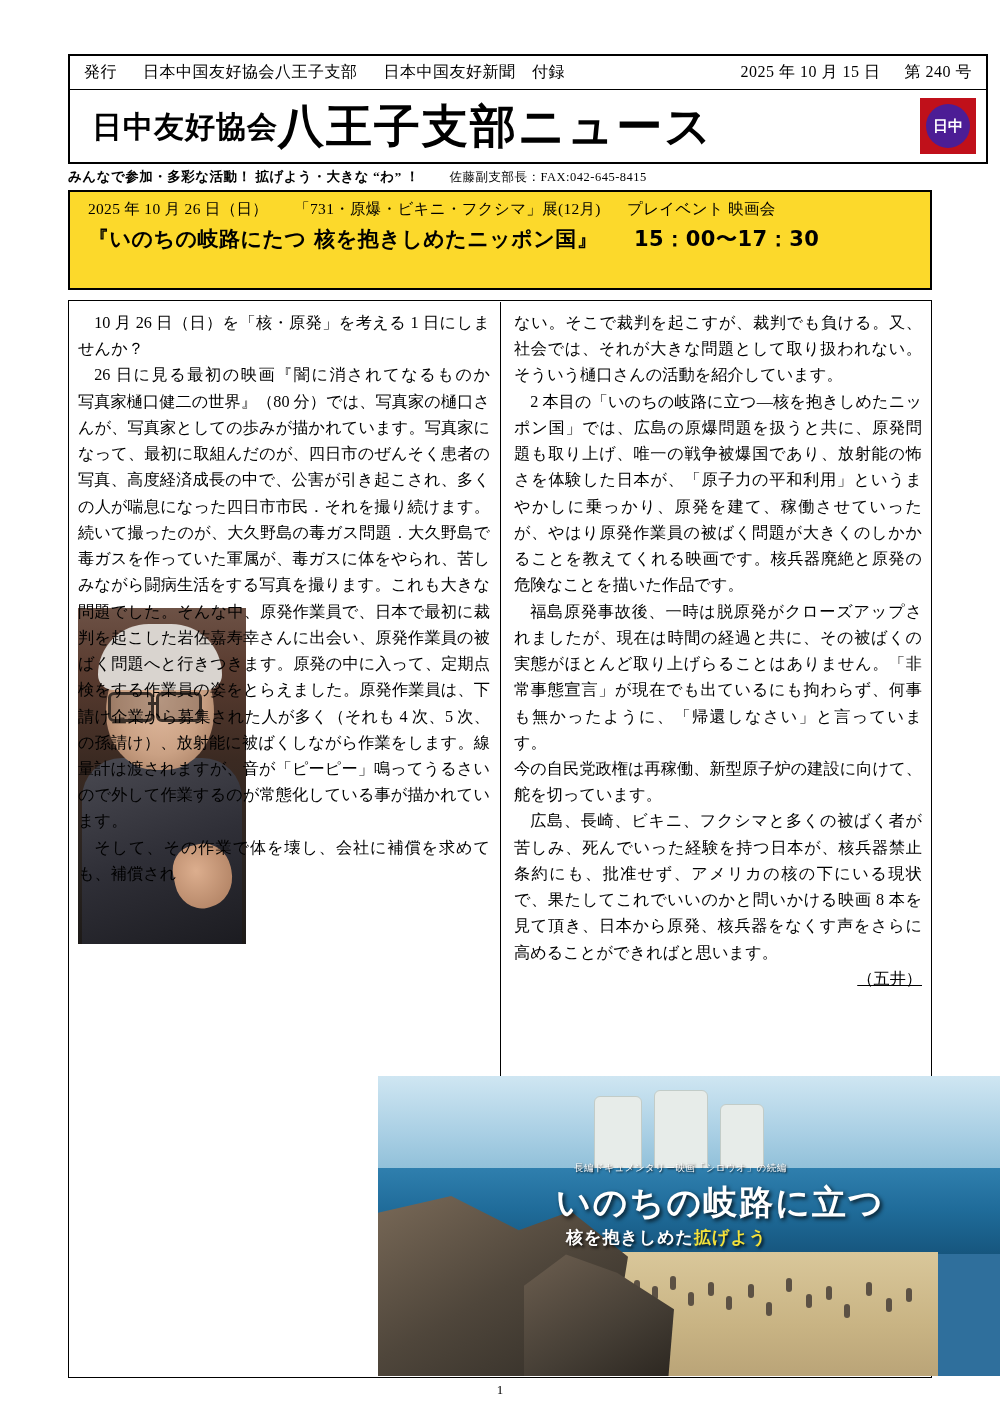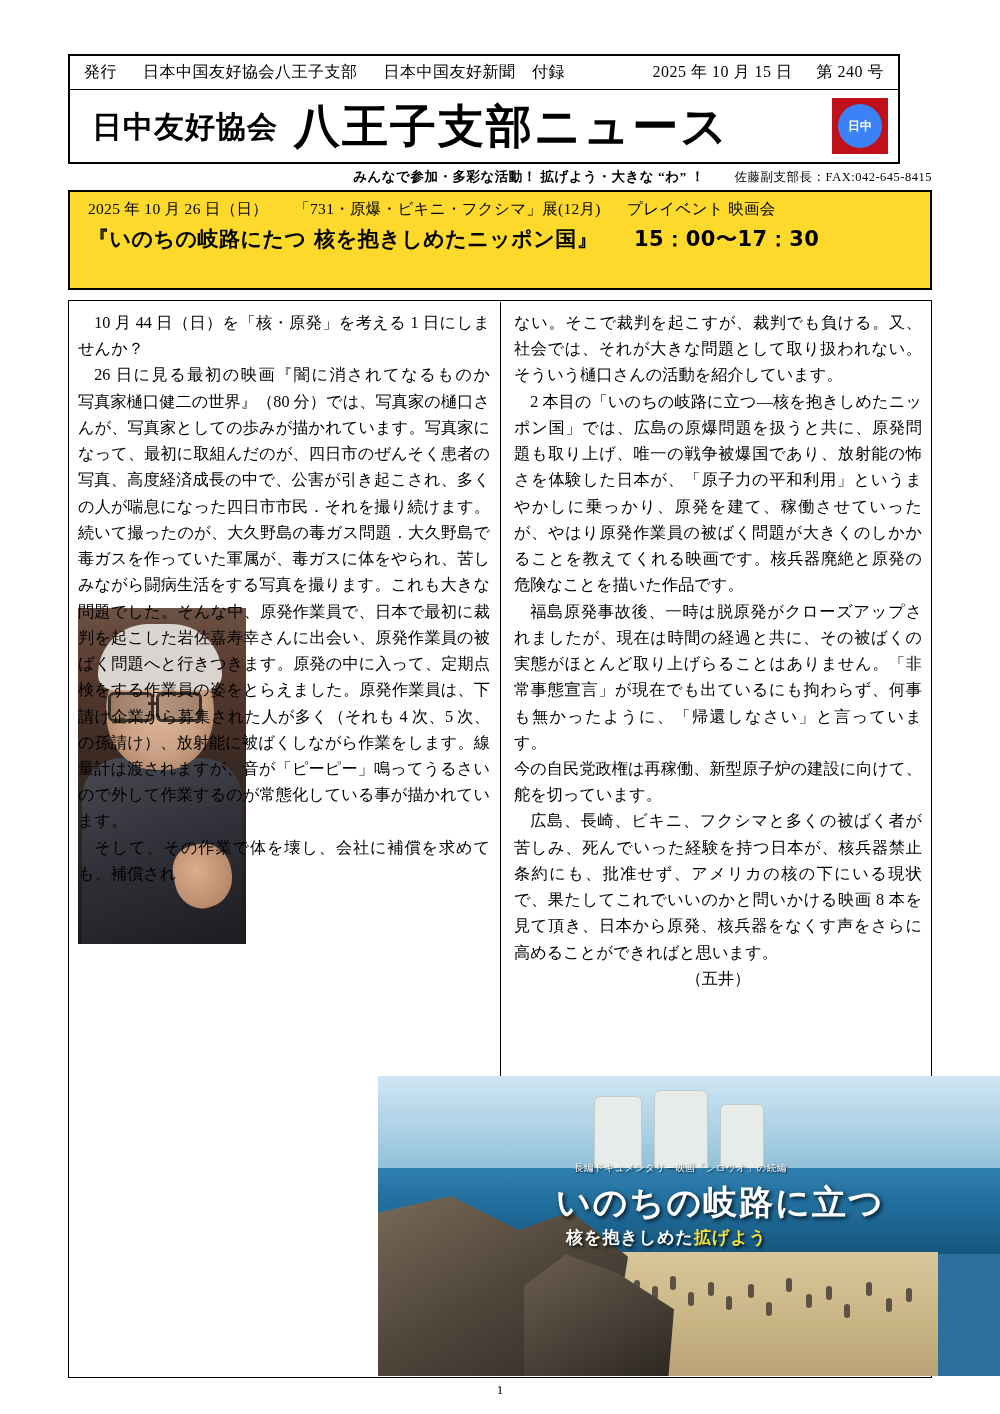--- a/index.html
+++ b/index.html
@@ -11,21 +11,21 @@
     position:relative;
     overflow:hidden;
   }
   .page{
     position:absolute;
     left:0;top:0;width:1000px;height:1414px;
   }
 
   
   .masthead{
-    position:absolute;left:68px;top:54px;width:832px;height:110px;
+    position:absolute;left:68px;top:54px;width:920px;height:110px;
     border:2px solid #000;
     box-sizing:border-box;
   }
   .masthead-top{
     display:flex;align-items:center;
     height:34px;
     padding:0 14px;
     font-size:16px;
     letter-spacing:0.5px;
     border-bottom:1px solid #000;
@@ -38,40 +38,40 @@
     position:relative;height:74px;
     display:flex;align-items:center;
   }
   .title-small{
     font-size:30px;font-weight:bold;
     margin-left:22px;letter-spacing:1px;
     font-family:"DejaVu Sans","Liberation Sans",sans-serif;
   }
   .title-big{
     font-size:46px;font-weight:bold;
-    margin-left:16px;letter-spacing:2px;
+    letter-spacing:2px;
     font-family:Liberation Serif, serif;
   }
   .logo-box{
     position:absolute;right:10px;top:8px;
     width:56px;height:56px;
     background:#c0101a;
     display:flex;align-items:center;justify-content:center;
   }
   .logo-inner{
     width:44px;height:44px;border-radius:50%;
-    background:#3b82f6;
+    background:#4c1d95;
     display:flex;align-items:center;justify-content:center;
-    color:#fff;font-size:12px;font-weight:bold;line-height:1;
+    color:#fff;font-size:15px;font-weight:bold;line-height:1;
     text-align:center;
   }
 
   .tagline{
     position:absolute;left:68px;top:168px;width:864px;
-    text-align:right;font-size:13.5px;font-weight:bold;
+    text-align:left;font-size:13.5px;font-weight:bold;
     letter-spacing:0.5px;
   }
   .tagline .fax{font-weight:normal;margin-left:26px;font-size:12.5px;}
 
   
   .event-box{
     position:absolute;left:68px;top:190px;width:864px;height:100px;
     background:#fcd92b;
     border:2px solid #000;
     box-sizing:border-box;
@@ -189,21 +189,22 @@
     text-shadow:1px 1px 2px rgba(0,0,0,.9);
     font-family:"DejaVu Sans","Liberation Sans",sans-serif;
   }
 
   .price-note{
     position:absolute;left:514px;top:1040px;width:408px;
     text-align:center;font-size:16.5px;font-weight:bold;
     font-family:"DejaVu Sans","Liberation Sans",sans-serif;
   }
   .signature{
-    text-align:center;
+    text-align:right;
+    text-decoration:underline;
   }
 
   .page-number{
     position:absolute;left:0;top:1382px;width:1000px;text-align:center;
     font-size:13px;
   }
 </style>
 </head>
 <body>
 
@@ -250,21 +251,21 @@
     <div class="ph-body"></div>
     <div class="ph-face"></div>
     <div class="ph-hair"></div>
     <div class="ph-glass-l"></div>
     <div class="ph-glass-r"></div>
     <div class="ph-bridge"></div>
     <div class="ph-hand"></div>
   </div>
 
   <div class="col col-left">
-    <p class="ind">10 月 44 日（日）を「核・原発」を考える 1 日にしませんか？</p>
+    <p class="ind">10 月 26 日（日）を「核・原発」を考える 1 日にしませんか？</p>
     <p class="ind"><span>26 日に見る最初の映画『闇に消されてなるものか　写真家樋口健二の世界』（80 分）では、写真家の樋口さんが、写真家としての歩みが描かれています。写真家になって、最初に取組んだのが、四日市のぜんそく患者の写真、高度経済成長の中で、公害が引き起こされ、多くの人が喘息になった四日市市民．それを撮り続けます。続いて撮ったのが、大久野島の毒ガス問題．大久野島で毒ガスを作っていた軍属が、毒ガスに体をやられ、苦しみながら闘病生活をする写真を撮ります。これも大きな問題でした。そんな中、原発作業員で、日本で最初に裁判を起こした岩佐嘉寿幸さんに出会い、原発作業員の被ばく問題へと行きつきます。原発の中に入って、定期点検をする作業員の姿をとらえました。原発作業員は、下請け企業から募集された人が多く（それも 4 次、5 次、の孫請け）、放射能に被ばくしながら作業をします。線量計は渡されますが、音が「ピーピー」鳴ってうるさいので外して作業するのが常態化している事が描かれています。</span></p>
     <p class="ind">そして、その作業で体を壊し、会社に補償を求めても、補償され</p>
   </div>
 
   <div class="col col-right">
     <p>ない。そこで裁判を起こすが、裁判でも負ける。又、社会では、それが大きな問題として取り扱われない。そういう樋口さんの活動を紹介しています。</p>
     <p class="ind">2 本目の「いのちの岐路に立つ—核を抱きしめたニッポン国」では、広島の原爆問題を扱うと共に、原発問題も取り上げ、唯一の戦争被爆国であり、放射能の怖さを体験した日本が、「原子力の平和利用」というまやかしに乗っかり、原発を建て、稼働させていったが、やはり原発作業員の被ばく問題が大きくのしかかることを教えてくれる映画です。核兵器廃絶と原発の危険なことを描いた作品です。</p>
     <p class="ind">福島原発事故後、一時は脱原発がクローズアップされましたが、現在は時間の経過と共に、その被ばくの実態がほとんど取り上げらることはありません。「非常事態宣言」が現在でも出ているにも拘わらず、何事も無かったように、「帰還しなさい」と言っています。</p>
     <p>今の自民党政権は再稼働、新型原子炉の建設に向けて、舵を切っています。</p>
     <p class="ind">広島、長崎、ビキニ、フクシマと多くの被ばく者が苦しみ、死んでいった経験を持つ日本が、核兵器禁止条約にも、批准せず、アメリカの核の下にいる現状で、果たしてこれでいいのかと問いかける映画 8 本を見て頂き、日本から原発、核兵器をなくす声をさらに高めることができればと思います。</p>

